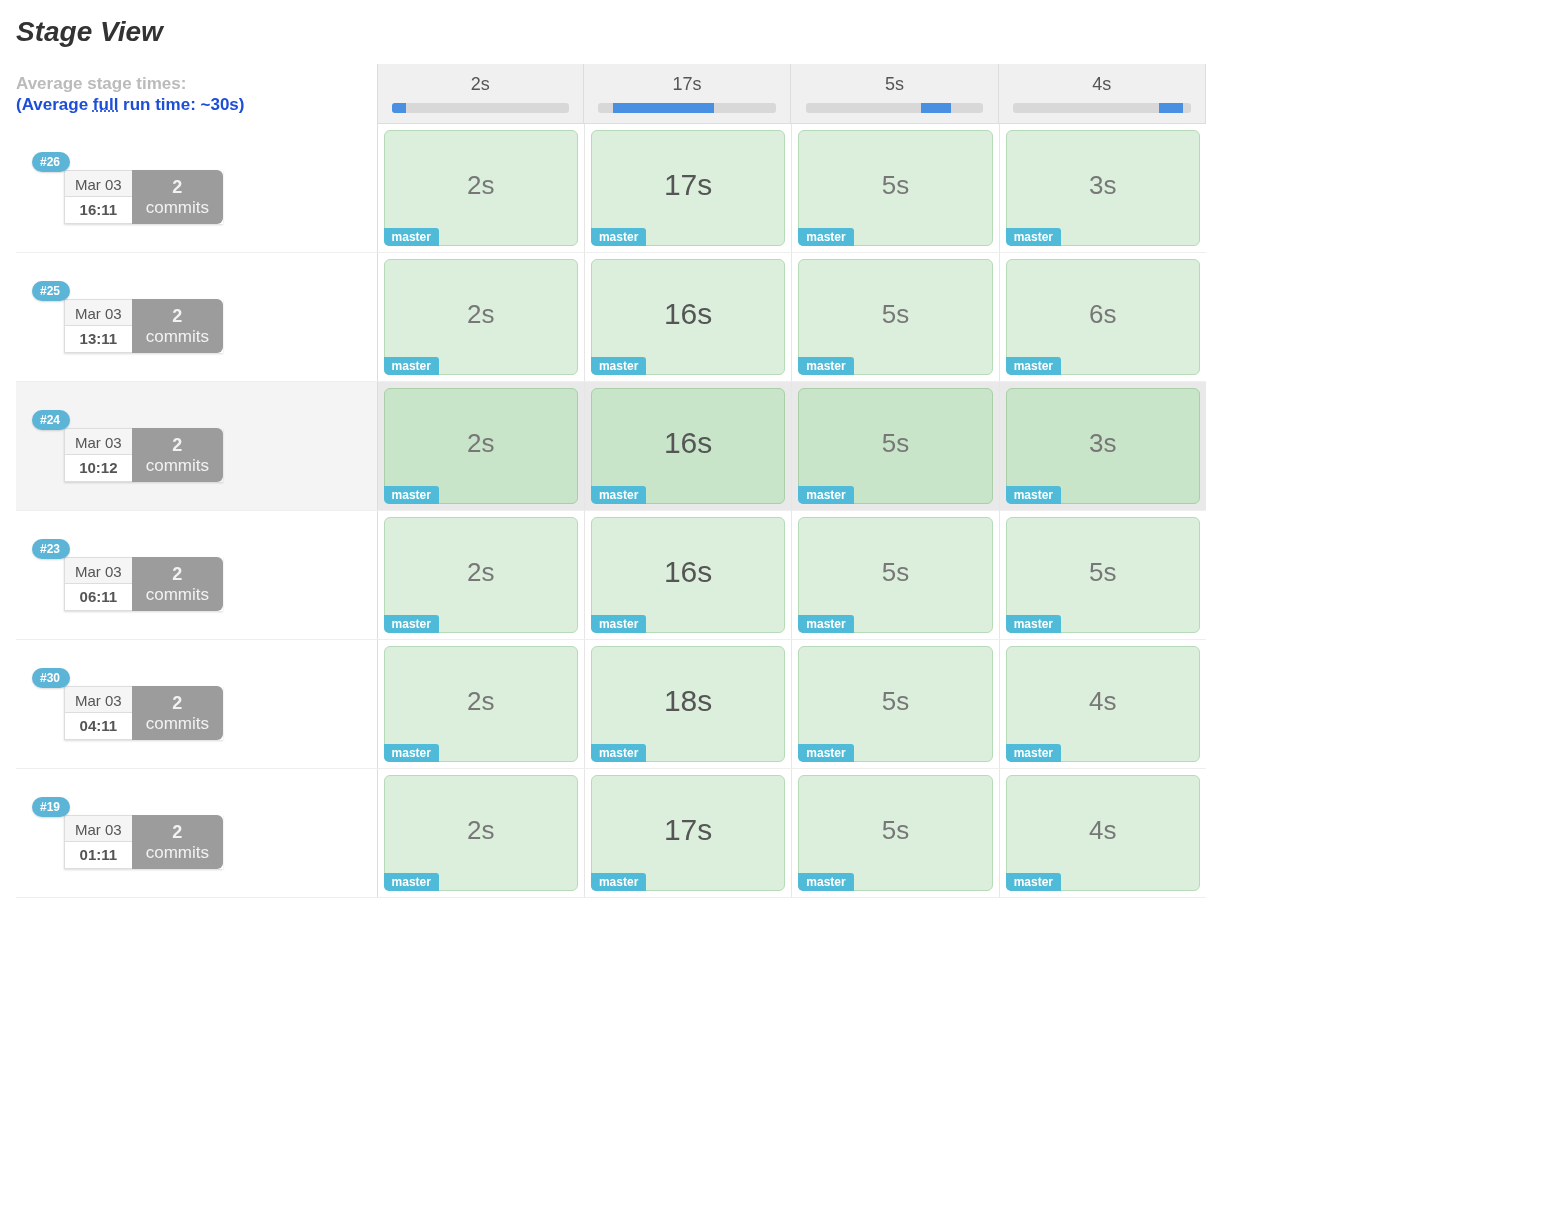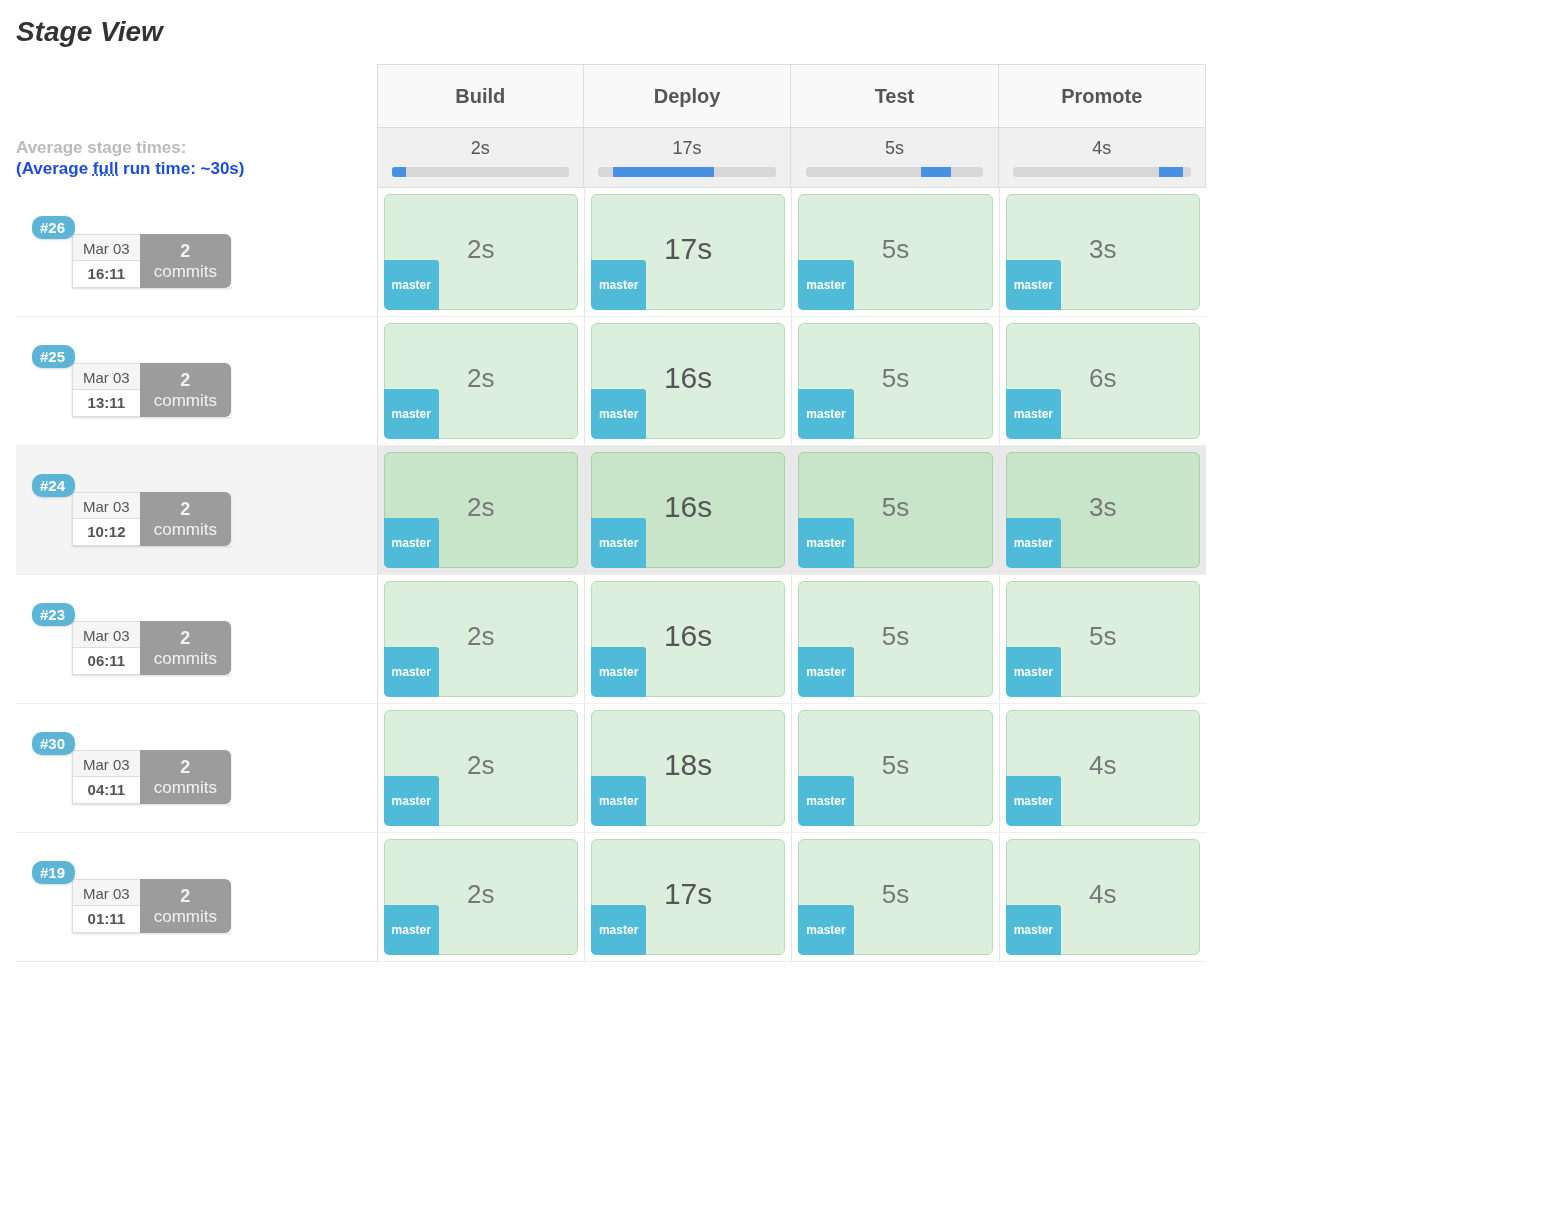--- a/index.html
+++ b/index.html
@@ -98,29 +98,29 @@
     padding: 10px 0 10px 28px;
   }
   .badge-num {
     position: absolute;
     top: 10px;
     left: 16px;
     z-index: 2;
     background: #5cb4d6;
     color: #fff;
     font-weight: bold;
-    font-size: 15px;
+    font-size: 12px;
     padding: 3px 10px 3px 8px;
     border-radius: 10px;
     box-shadow: 0 1px 2px rgba(0,0,0,0.15);
   }
   .run-box {
     display: inline-flex;
     margin-top: 18px;
-    margin-left: 28px;
+    margin-left: 20px;
     box-shadow: 0 1px 2px rgba(0,0,0,0.15);
   }
   .run-date {
     background: #fff;
     border: 1px solid #ddd;
     border-right: none;
     text-align: center;
     font-size: 15px;
     color: #555;
   }
@@ -176,46 +176,39 @@
   }
   .card .big { font-size: 30px; color: #555; }
   .branch-tag {
     position: absolute;
     left: -1px;
     bottom: -1px;
     background: #4fbbd8;
     color: #fff;
     font-size: 12px;
     font-weight: bold;
-    padding: 18px 8px;
+    padding: 2px 8px;
     border-radius: 0 3px 0 5px;
   }
 </style>
 </head>
 <body>
 
 <h2 class="title">Stage View</h2>
 
 <div class="wrapper">
 <table class="stage-table">
   <colgroup>
     <col class="col-row-head">
     <col class="col-stage">
         <col class="col-stage">
         <col class="col-stage">
         <col class="col-stage">
   </colgroup>
   <thead>
-    <tr id="header-row">
-          <th></th>
-          <th class="stage-header">Build</th>
-          <th class="stage-header">Deploy</th>
-          <th class="stage-header">Test</th>
-          <th class="stage-header">Promote</th>
-        </tr>
     <tr id="avg-row">
           <td class="avg-left">
             <div>Average stage times:</div>
             <div class="sub">(Average <span class="full">full</span> run time: ~30s)</div>
           </td>
           <td class="avg-cell">
             <div class="avg-val">2s</div>
             <div class="avg-bar">
               <div class="fill" style="left: 0%; width: 8%;"></div>
             </div>

